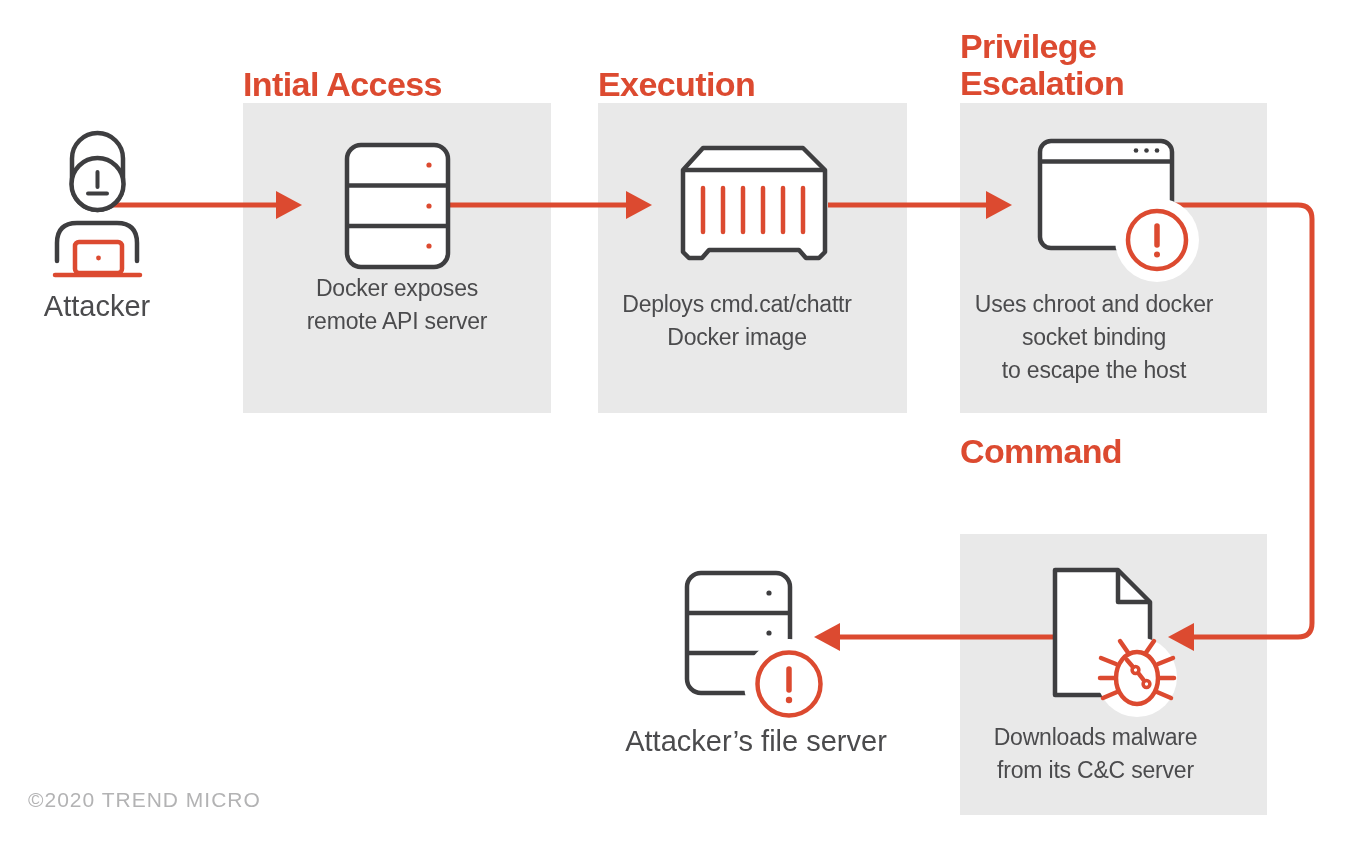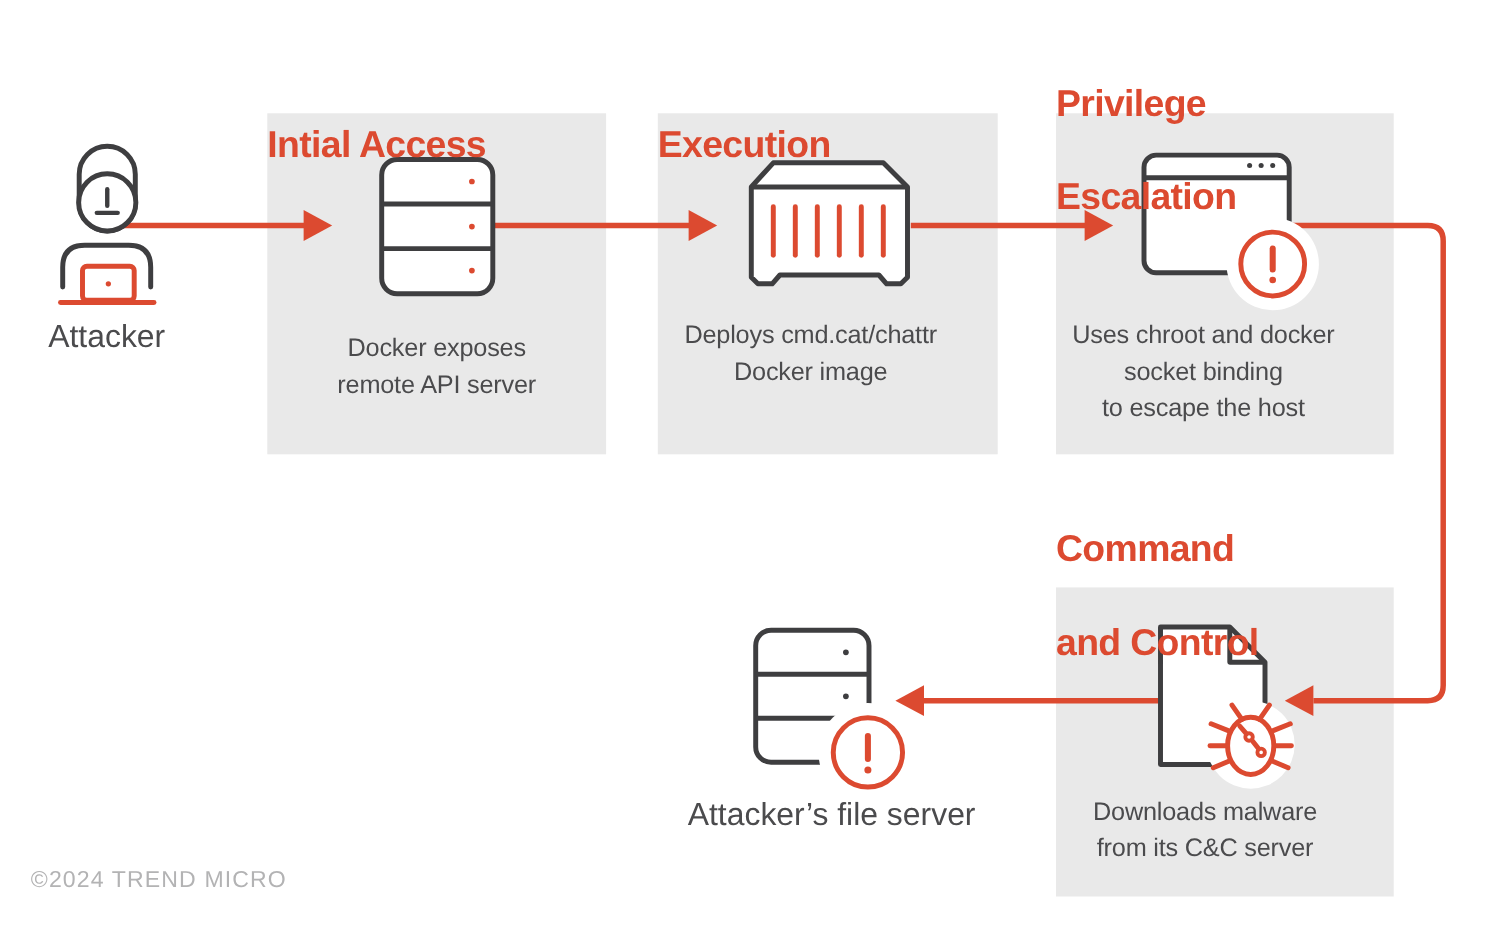--- a/index.html
+++ b/index.html
@@ -2,21 +2,21 @@
 <html><head>
 <meta charset="utf-8">
 <style>
   html,body{margin:0;padding:0;background:#ffffff;}
   .stage{position:relative;width:1365px;height:856px;background:#ffffff;overflow:hidden;
          font-family:"Liberation Sans",sans-serif;}
   .box{position:absolute;background:#E9E9E9;}
   .overlay{position:absolute;left:0;top:0;width:1365px;height:856px;}
   .heading{position:absolute;font-weight:bold;font-size:34px;line-height:37px;
            letter-spacing:-0.6px;color:#DC4A30;white-space:nowrap;}
-  .heading span{display:block;margin-top:48px;}
+  .heading span{display:block;}
   .desc{position:absolute;font-size:23px;line-height:33px;color:#4B4B4D;
         text-align:center;letter-spacing:-0.2px;}
   .desc span{display:block;}
   .iconlabel{position:absolute;font-size:29px;line-height:28px;color:#4B4B4D;text-align:center;}
   .copyright{position:absolute;left:28px;top:788px;font-size:21px;color:#B3B3B4;
              letter-spacing:1px;white-space:nowrap;}
 </style>
 </head>
 <body>
 
@@ -140,39 +140,38 @@
   </div>
   <div class="heading" style="left:598px;top:66px">
     <span>Execution</span>
   </div>
   <div class="heading" style="left:960px;top:28px">
     <span>Privilege</span>
     <span>Escalation</span>
   </div>
   <div class="heading" style="left:960px;top:433px">
     <span>Command</span>
-    <span>and Control</span>
   </div>
 
-  <div class="desc" style="left:243px;top:300px;width:308px">
+  <div class="desc" style="left:243px;top:272px;width:308px">
     <span>Docker exposes</span>
     <span>remote API server</span>
   </div>
   <div class="desc" style="left:598px;top:288px;width:278px">
     <span>Deploys cmd.cat/chattr</span>
     <span>Docker image</span>
   </div>
   <div class="desc" style="left:960px;top:288px;width:268px">
     <span>Uses chroot and docker</span>
     <span>socket binding</span>
     <span>to escape the host</span>
   </div>
   <div class="desc" style="left:960px;top:721px;width:271px">
     <span>Downloads malware</span>
     <span>from its C&amp;C server</span>
   </div>
 
   <div class="iconlabel" style="left:12px;top:292px;width:170px">Attacker</div>
   <div class="iconlabel" style="left:606px;top:727px;width:300px">Attacker’s file server</div>
 
-  <div class="copyright">©2024 TREND MICRO</div>
+  <div class="copyright">©2020 TREND MICRO</div>
 
 </div>
 
 </body></html>

